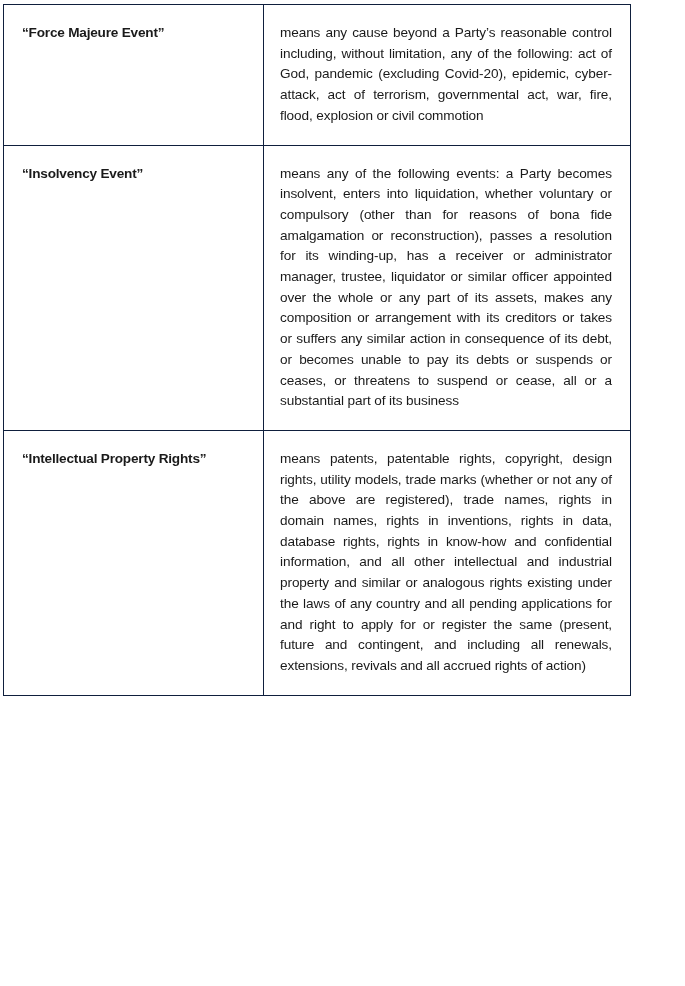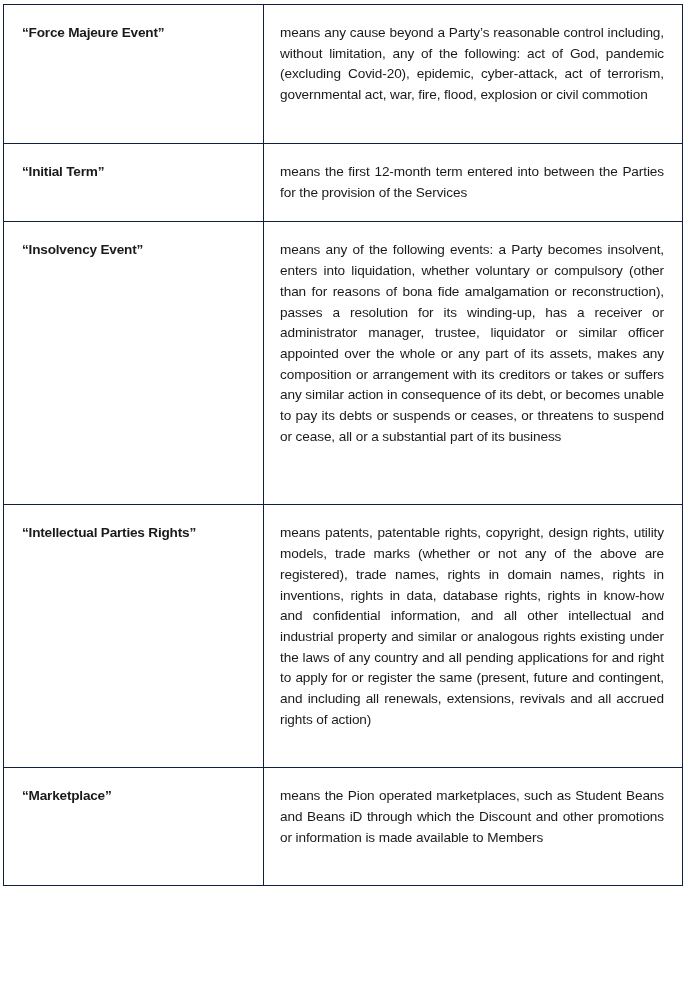--- a/index.html
+++ b/index.html
@@ -12,21 +12,21 @@
       height: 986px;
       position: relative;
       overflow: hidden;
       font-family: "Liberation Sans", sans-serif;
       color: #1a1a1a;
     }
     table.defs {
       position: absolute;
       left: 3px;
       top: 4px;
-      width: 680px;
+      width: 628px;
       border-collapse: collapse;
       table-layout: fixed;
     }
     table.defs td {
       border: 1.5px solid #0f1f3d;
       vertical-align: top;
       padding: 0;
       font-size: 13.6px;
       line-height: 20.7px;
     }
@@ -56,46 +56,30 @@
 <table class="defs">
   <tbody>
     <tr class="r1">
       <td class="term">
         <div class="inner">“Force Majeure Event”</div>
       </td>
       <td class="def">
         <div class="inner">means any cause beyond a Party’s reasonable control including, without limitation, any of the following: act of God, pandemic (excluding Covid-20), epidemic, cyber-attack, act of terrorism, governmental act, war, fire, flood, explosion or civil commotion</div>
       </td>
     </tr>
-    <tr class="r2">
-      <td class="term">
-        <div class="inner">“Initial Term”</div>
-      </td>
-      <td class="def">
-        <div class="inner">means the first 12-month term entered into between the Parties for the provision of the Services</div>
-      </td>
-    </tr>
     <tr class="r3">
       <td class="term">
         <div class="inner">“Insolvency Event”</div>
       </td>
       <td class="def">
         <div class="inner">means any of the following events: a Party becomes insolvent, enters into liquidation, whether voluntary or compulsory (other than for reasons of bona fide amalgamation or reconstruction), passes a resolution for its winding-up, has a receiver or administrator manager, trustee, liquidator or similar officer appointed over the whole or any part of its assets, makes any composition or arrangement with its creditors or takes or suffers any similar action in consequence of its debt, or becomes unable to pay its debts or suspends or ceases, or threatens to suspend or cease, all or a substantial part of its business</div>
       </td>
     </tr>
     <tr class="r4">
       <td class="term">
-        <div class="inner">“Intellectual Parties Rights”</div>
+        <div class="inner">“Intellectual Property Rights”</div>
       </td>
       <td class="def">
         <div class="inner">means patents, patentable rights, copyright, design rights, utility models, trade marks (whether or not any of the above are registered), trade names, rights in domain names, rights in inventions, rights in data, database rights, rights in know-how and confidential information, and all other intellectual and industrial property and similar or analogous rights existing under the laws of any country and all pending applications for and right to apply for or register the same (present, future and contingent, and including all renewals, extensions, revivals and all accrued rights of action)</div>
-      </td>
-    </tr>
-    <tr class="r5">
-      <td class="term">
-        <div class="inner">“Marketplace”</div>
-      </td>
-      <td class="def">
-        <div class="inner">means the Pion operated marketplaces, such as Student Beans and Beans iD through which the Discount and other promotions or information is made available to Members</div>
       </td>
     </tr>
   </tbody>
 </table>
 
 </body></html>

